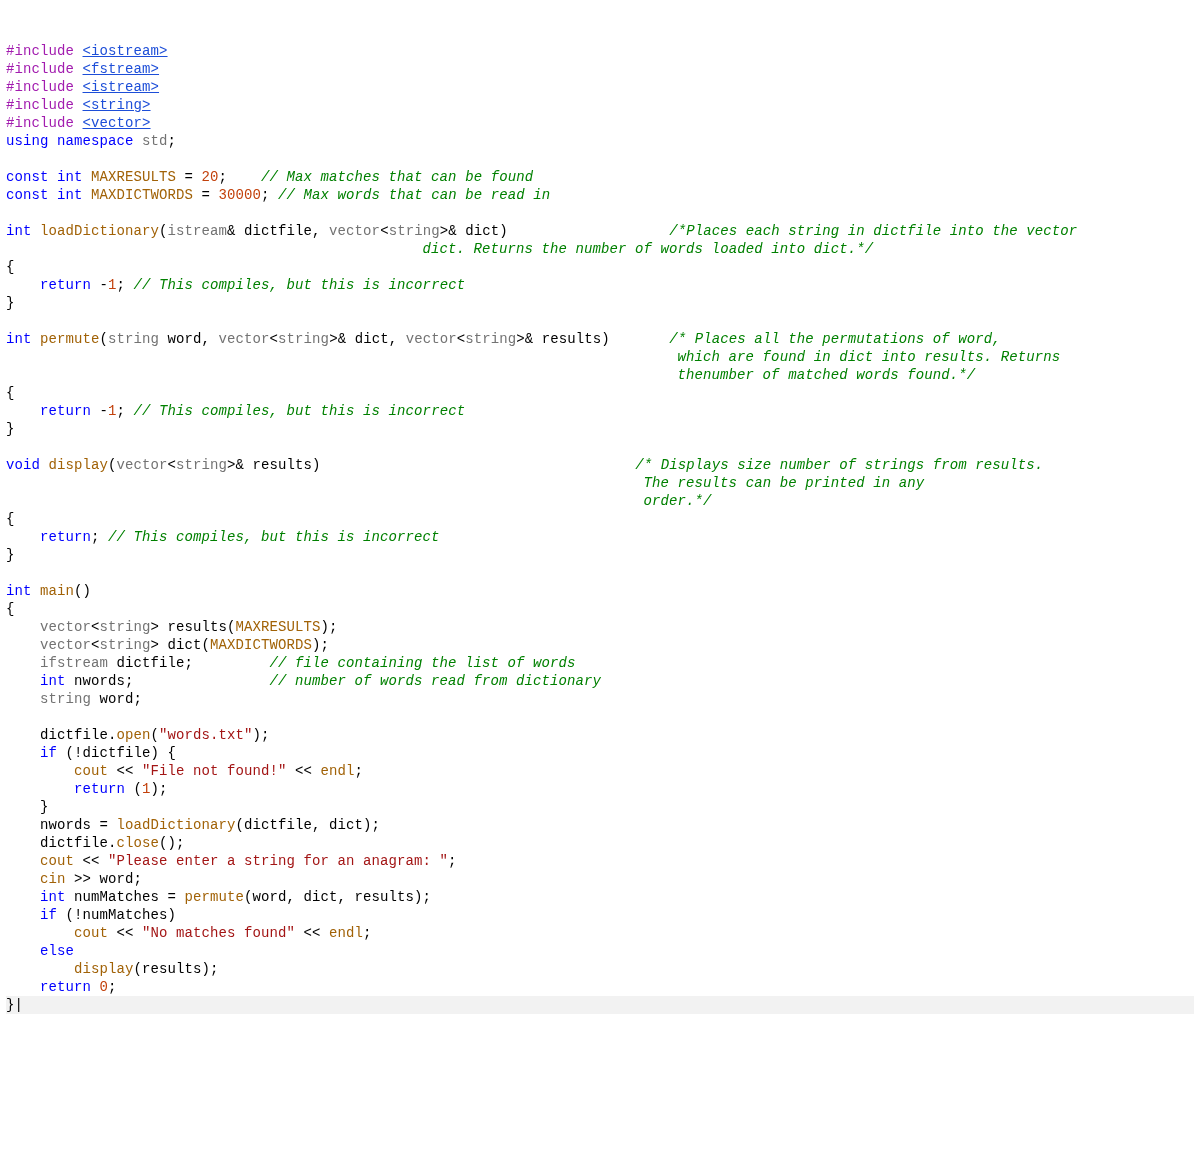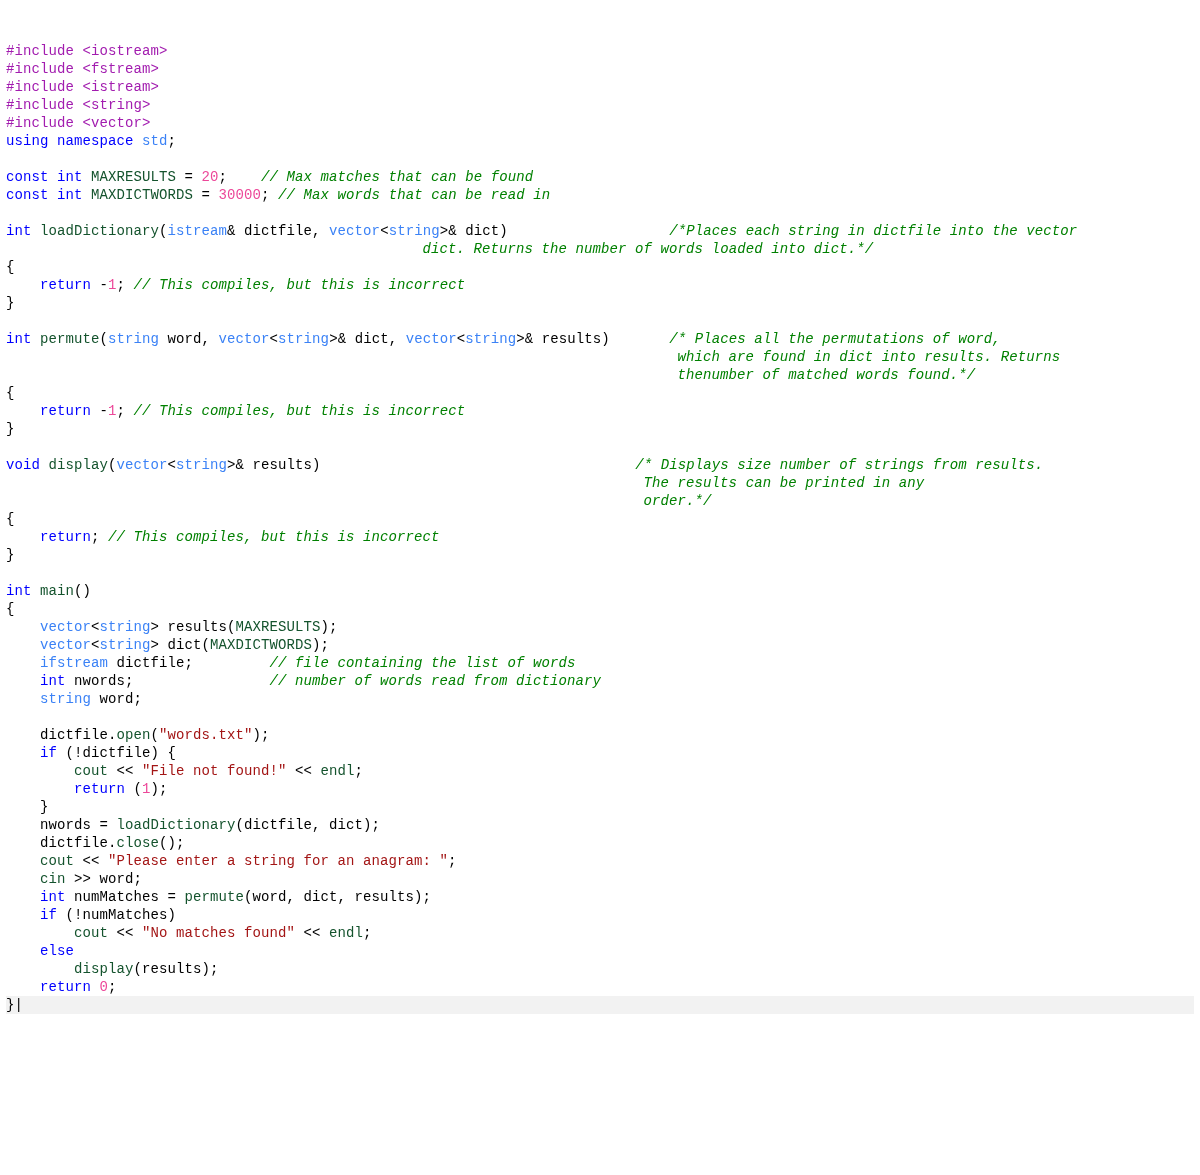--- a/index.html
+++ b/index.html
@@ -7,25 +7,25 @@
     padding: 6px;
     font-family: "SF Mono", Menlo, Consolas, "Liberation Mono", monospace;
     font-size: 14px;
     line-height: 18px;
     color: #000;
     background: #fff;
     white-space: pre;
     letter-spacing: 0.1px;
   }
   .pp   { color: #a21caf; }   
-  .inc  { color: #a21caf; }   
+  .inc  { color: #1d4ed8; text-decoration: underline; }   
   .kw   { color: #0000ff; }   
-  .type { color: #3b82f6; }   
-  .id   { color: #14532d; }   
-  .num  { color: #ec4899; }   
+  .type { color: #737373; }   
+  .id   { color: #a16207; }   
+  .num  { color: #c2410c; }   
   .com  { color: #008000; font-style: italic; }   
   .str  { color: #a31515; }   
   .op   { color: #000; }
   .last { background:#f2f2f2; display:inline-block; width:100%; }
 </style>
 </head>
 <body>
 
 <div id="code"><div><span class="pp">#include </span><span class="inc">&lt;iostream&gt;</span></div><div><span class="pp">#include </span><span class="inc">&lt;fstream&gt;</span></div><div><span class="pp">#include </span><span class="inc">&lt;istream&gt;</span></div><div><span class="pp">#include </span><span class="inc">&lt;string&gt;</span></div><div><span class="pp">#include </span><span class="inc">&lt;vector&gt;</span></div><div><span class="kw">using </span><span class="kw">namespace </span><span class="type">std</span><span class="op">;</span></div><div>&nbsp;</div><div><span class="kw">const </span><span class="kw">int </span><span class="id">MAXRESULTS</span><span class="op"> = </span><span class="num">20</span><span class="op">;    </span><span class="com">// Max matches that can be found</span></div><div><span class="kw">const </span><span class="kw">int </span><span class="id">MAXDICTWORDS</span><span class="op"> = </span><span class="num">30000</span><span class="op">; </span><span class="com">// Max words that can be read in</span></div><div>&nbsp;</div><div><span class="kw">int </span><span class="id">loadDictionary</span><span class="op">(</span><span class="type">istream</span><span class="op">&amp; dictfile, </span><span class="type">vector</span><span class="op">&lt;</span><span class="type">string</span><span class="op">&gt;&amp; dict)                   </span><span class="com">/*Places each string in dictfile into the vector</span></div><div><span class="op">                                                 </span><span class="com">dict. Returns the number of words loaded into dict.*/</span></div><div><span class="op">{</span></div><div><span class="op">    </span><span class="kw">return </span><span class="op">-</span><span class="num">1</span><span class="op">; </span><span class="com">// This compiles, but this is incorrect</span></div><div><span class="op">}</span></div><div>&nbsp;</div><div><span class="kw">int </span><span class="id">permute</span><span class="op">(</span><span class="type">string</span><span class="op"> word, </span><span class="type">vector</span><span class="op">&lt;</span><span class="type">string</span><span class="op">&gt;&amp; dict, </span><span class="type">vector</span><span class="op">&lt;</span><span class="type">string</span><span class="op">&gt;&amp; results)       </span><span class="com">/* Places all the permutations of word,</span></div><div><span class="op">                                                                               </span><span class="com">which are found in dict into results. Returns</span></div><div><span class="op">                                                                               </span><span class="com">thenumber of matched words found.*/</span></div><div><span class="op">{</span></div><div><span class="op">    </span><span class="kw">return </span><span class="op">-</span><span class="num">1</span><span class="op">; </span><span class="com">// This compiles, but this is incorrect</span></div><div><span class="op">}</span></div><div>&nbsp;</div><div><span class="kw">void </span><span class="id">display</span><span class="op">(</span><span class="type">vector</span><span class="op">&lt;</span><span class="type">string</span><span class="op">&gt;&amp; results)                                     </span><span class="com">/* Displays size number of strings from results.</span></div><div><span class="op">                                                                           </span><span class="com">The results can be printed in any</span></div><div><span class="op">                                                                           </span><span class="com">order.*/</span></div><div><span class="op">{</span></div><div><span class="op">    </span><span class="kw">return</span><span class="op">; </span><span class="com">// This compiles, but this is incorrect</span></div><div><span class="op">}</span></div><div>&nbsp;</div><div><span class="kw">int </span><span class="id">main</span><span class="op">()</span></div><div><span class="op">{</span></div><div><span class="op">    </span><span class="type">vector</span><span class="op">&lt;</span><span class="type">string</span><span class="op">&gt; results(</span><span class="id">MAXRESULTS</span><span class="op">);</span></div><div><span class="op">    </span><span class="type">vector</span><span class="op">&lt;</span><span class="type">string</span><span class="op">&gt; dict(</span><span class="id">MAXDICTWORDS</span><span class="op">);</span></div><div><span class="op">    </span><span class="type">ifstream</span><span class="op"> dictfile;         </span><span class="com">// file containing the list of words</span></div><div><span class="op">    </span><span class="kw">int </span><span class="op">nwords;                </span><span class="com">// number of words read from dictionary</span></div><div><span class="op">    </span><span class="type">string</span><span class="op"> word;</span></div><div>&nbsp;</div><div><span class="op">    dictfile.</span><span class="id">open</span><span class="op">(</span><span class="str">"words.txt"</span><span class="op">);</span></div><div><span class="op">    </span><span class="kw">if</span><span class="op"> (!dictfile) {</span></div><div><span class="op">        </span><span class="id">cout</span><span class="op"> &lt;&lt; </span><span class="str">"File not found!"</span><span class="op"> &lt;&lt; </span><span class="id">endl</span><span class="op">;</span></div><div><span class="op">        </span><span class="kw">return </span><span class="op">(</span><span class="num">1</span><span class="op">);</span></div><div><span class="op">    }</span></div><div><span class="op">    nwords = </span><span class="id">loadDictionary</span><span class="op">(dictfile, dict);</span></div><div><span class="op">    dictfile.</span><span class="id">close</span><span class="op">();</span></div><div><span class="op">    </span><span class="id">cout</span><span class="op"> &lt;&lt; </span><span class="str">"Please enter a string for an anagram: "</span><span class="op">;</span></div><div><span class="op">    </span><span class="id">cin</span><span class="op"> &gt;&gt; word;</span></div><div><span class="op">    </span><span class="kw">int </span><span class="op">numMatches = </span><span class="id">permute</span><span class="op">(word, dict, results);</span></div><div><span class="op">    </span><span class="kw">if</span><span class="op"> (!numMatches)</span></div><div><span class="op">        </span><span class="id">cout</span><span class="op"> &lt;&lt; </span><span class="str">"No matches found"</span><span class="op"> &lt;&lt; </span><span class="id">endl</span><span class="op">;</span></div><div><span class="op">    </span><span class="kw">else</span></div><div><span class="op">        </span><span class="id">display</span><span class="op">(results);</span></div><div><span class="op">    </span><span class="kw">return </span><span class="num">0</span><span class="op">;</span></div><div class="last"><span class="op">}|</span></div></div>
 

